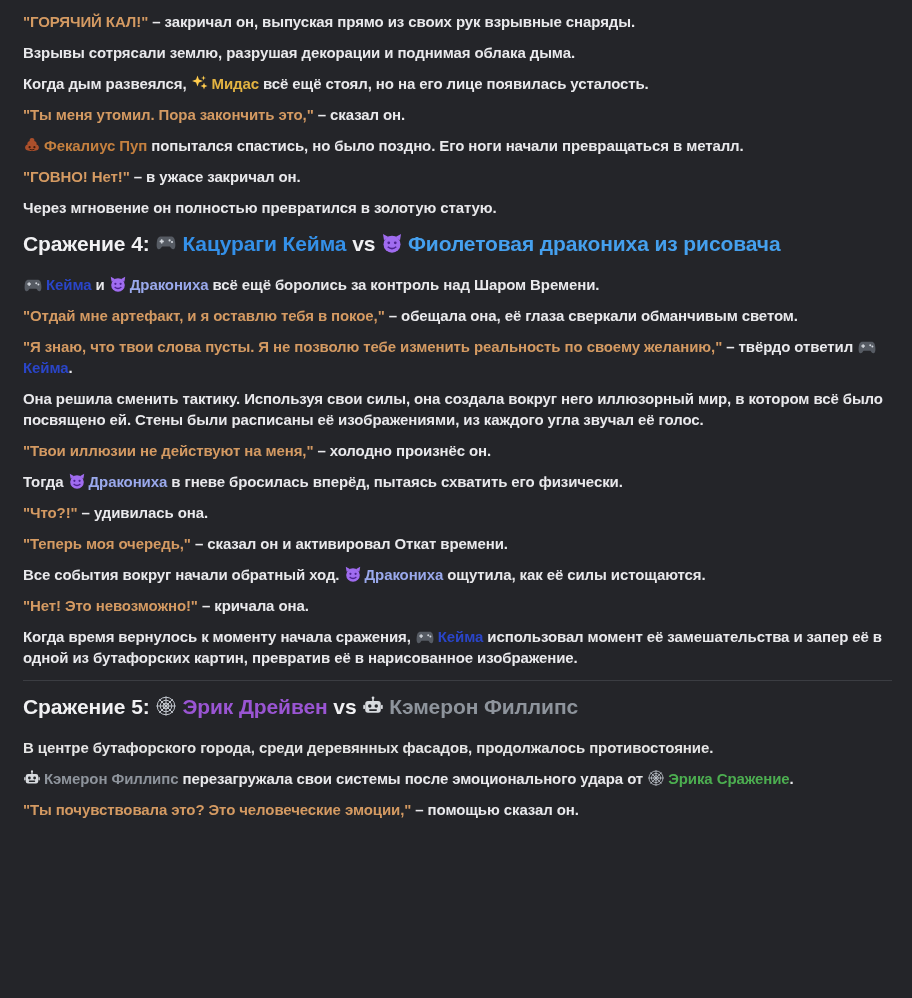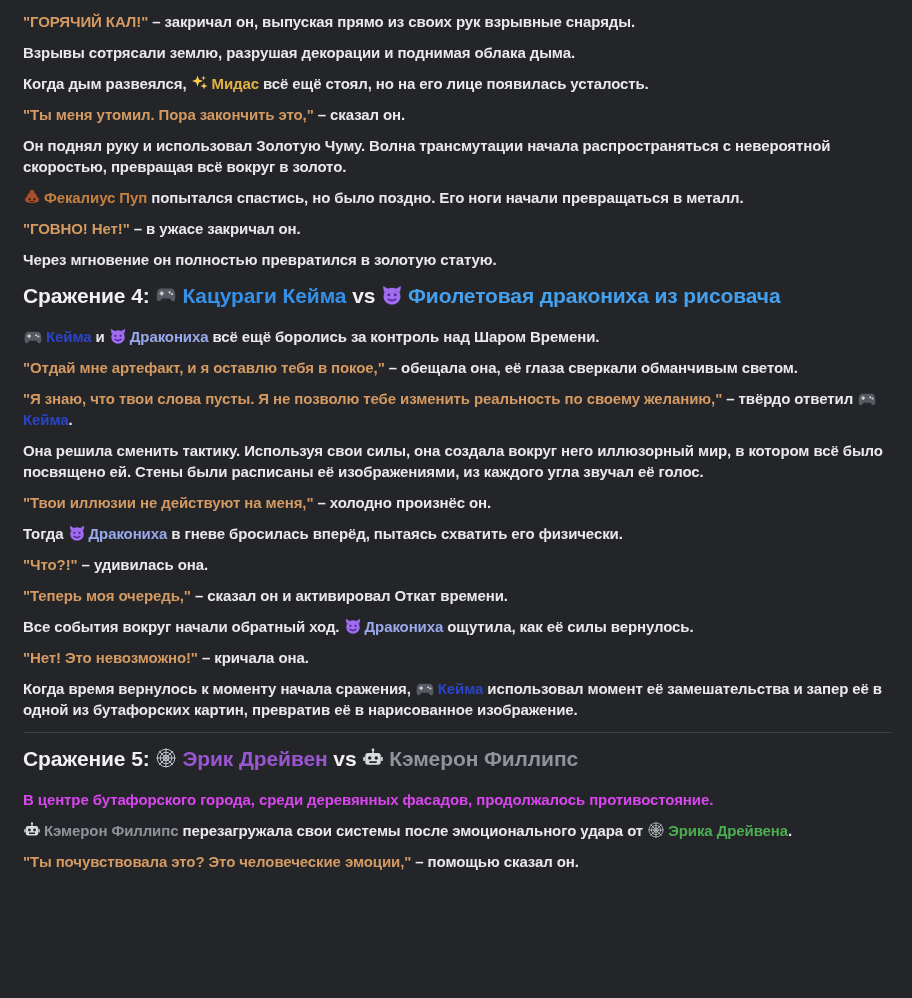--- a/index.html
+++ b/index.html
@@ -48,21 +48,20 @@
 
 <div class="doc" id="doc">
     <p><span style="color: rgb(212, 154, 98);">"ГОРЯЧИЙ КАЛ!"</span><span style="color: rgb(233, 233, 236);"> – закричал он, выпуская прямо из своих рук взрывные снаряды.</span></p>
     <p><span style="color: rgb(233, 233, 236);">Взрывы сотрясали землю, разрушая декорации и поднимая облака дыма.</span></p>
     <p><span style="color: rgb(233, 233, 236);">Когда дым развеялся, </span><span class="emoji"><svg width="16" height="16" viewBox="0 0 16 16">
           <path d="M5.5 0.5 L6.9 4.6 L11 6 L6.9 7.4 L5.5 11.5 L4.1 7.4 L0 6 L4.1 4.6 Z" fill="#ffcc4d"></path>
           <path d="M12 7.5 L12.9 10.1 L15.5 11 L12.9 11.9 L12 14.5 L11.1 11.9 L8.5 11 L11.1 10.1 Z" fill="#ffcc4d"></path>
           <path d="M11.5 0.5 L12.1 2.4 L14 3 L12.1 3.6 L11.5 5.5 L10.9 3.6 L9 3 L10.9 2.4 Z" fill="#ffcc4d"></path>
         </svg></span><span style="color: rgb(227, 179, 65);">Мидас</span><span style="color: rgb(233, 233, 236);"> всё ещё стоял, но на его лице появилась усталость.</span></p>
     <p><span style="color: rgb(212, 154, 98);">"Ты меня утомил. Пора закончить это,"</span><span style="color: rgb(233, 233, 236);"> – сказал он.</span></p>
-    <p><span style="color: rgb(233, 233, 236);">Он поднял руку и использовал Золотую Чуму. Волна трансмутации начала распространяться с невероятной скоростью, превращая всё вокруг в золото.</span></p>
     <p><span class="emoji"><svg width="16" height="16" viewBox="0 0 16 16">
           <path d="M8 1 C10 1 10.8 2.6 10.3 4 C12 4.3 13 5.8 12.5 7.4 C14.3 7.9 15.3 9.6 14.8 11.3 C14.3 13.2 12.5 14 8 14 C3.5 14 1.7 13.2 1.2 11.3 C0.7 9.6 1.7 7.9 3.5 7.4 C3 5.8 4 4.3 5.7 4 C5.3 2.6 6 1 8 1 Z" fill="#aa4f2b"></path>
           <circle cx="5.6" cy="10.2" r="1.1" fill="#3c1c0e"></circle>
           <circle cx="10.4" cy="10.2" r="1.1" fill="#3c1c0e"></circle>
           <path d="M5.6 12.3 Q8 13.6 10.4 12.3" stroke="#3c1c0e" stroke-width="1" fill="none"></path>
         </svg></span><span style="color: rgb(197, 128, 63);">Фекалиус Пуп</span><span style="color: rgb(233, 233, 236);"> попытался спастись, но было поздно. Его ноги начали превращаться в металл.</span></p>
     <p><span style="color: rgb(212, 154, 98);">"ГОВНО! Нет!"</span><span style="color: rgb(233, 233, 236);"> – в ужасе закричал он.</span></p>
     <p><span style="color: rgb(233, 233, 236);">Через мгновение он полностью превратился в золотую статую.</span></p>
     <h2><span style="color: rgb(241, 241, 243);">Сражение 4: </span><span class="emoji"><svg width="18" height="13" viewBox="0 0 20 14">
           <path d="M5 0.5 C2 0.5 1.2 3 0.8 6.5 C0.4 10 0.7 12.8 2.4 13.3 C4.1 13.8 5.2 11.6 6.2 10.5 L13.8 10.5 C14.8 11.6 15.9 13.8 17.6 13.3 C19.3 12.8 19.6 10 19.2 6.5 C18.8 3 18 0.5 15 0.5 Z" fill="#565b63"></path>
@@ -112,21 +111,21 @@
         </svg></span><span style="color: rgb(154, 169, 236);">Дракониха</span><span style="color: rgb(233, 233, 236);"> в гневе бросилась вперёд, пытаясь схватить его физически.</span></p>
     <p><span style="color: rgb(212, 154, 98);">"Что?!"</span><span style="color: rgb(233, 233, 236);"> – удивилась она.</span></p>
     <p><span style="color: rgb(212, 154, 98);">"Теперь моя очередь,"</span><span style="color: rgb(233, 233, 236);"> – сказал он и активировал Откат времени.</span></p>
     <p><span style="color: rgb(233, 233, 236);">Все события вокруг начали обратный ход. </span><span class="emoji"><svg width="16" height="16" viewBox="0 0 16 16">
           <path d="M0.8 0.8 L5.2 3.2 L1.6 5.8 Z" fill="#a06cf0"></path>
           <path d="M15.2 0.8 L10.8 3.2 L14.4 5.8 Z" fill="#a06cf0"></path>
           <circle cx="8" cy="9" r="6.8" fill="#a06cf0"></circle>
           <circle cx="5.4" cy="7.8" r="1.1" fill="#4c2390"></circle>
           <circle cx="10.6" cy="7.8" r="1.1" fill="#4c2390"></circle>
           <path d="M4.6 11 Q8 14 11.4 11" stroke="#4c2390" stroke-width="1.3" fill="none"></path>
-        </svg></span><span style="color: rgb(154, 169, 236);">Дракониха</span><span style="color: rgb(233, 233, 236);"> ощутила, как её силы вернулось.</span></p>
+        </svg></span><span style="color: rgb(154, 169, 236);">Дракониха</span><span style="color: rgb(233, 233, 236);"> ощутила, как её силы истощаются.</span></p>
     <p><span style="color: rgb(212, 154, 98);">"Нет! Это невозможно!"</span><span style="color: rgb(233, 233, 236);"> – кричала она.</span></p>
     <p><span style="color: rgb(233, 233, 236);">Когда время вернулось к моменту начала сражения, </span><span class="emoji"><svg width="18" height="13" viewBox="0 0 20 14">
           <path d="M5 0.5 C2 0.5 1.2 3 0.8 6.5 C0.4 10 0.7 12.8 2.4 13.3 C4.1 13.8 5.2 11.6 6.2 10.5 L13.8 10.5 C14.8 11.6 15.9 13.8 17.6 13.3 C19.3 12.8 19.6 10 19.2 6.5 C18.8 3 18 0.5 15 0.5 Z" fill="#565b63"></path>
           <rect x="3.6" y="4.6" width="4.2" height="1.6" rx="0.5" fill="#d2d6dc"></rect>
           <rect x="4.9" y="3.3" width="1.6" height="4.2" rx="0.5" fill="#d2d6dc"></rect>
           <circle cx="13.6" cy="4.4" r="1.1" fill="#d2d6dc"></circle>
           <circle cx="16" cy="6" r="1.1" fill="#d2d6dc"></circle>
         </svg></span><span style="color: rgb(42, 69, 200);">Кейма</span><span style="color: rgb(233, 233, 236);"> использовал момент её замешательства и запер её в одной из бутафорских картин, превратив её в нарисованное изображение.</span></p>
     <div class="divider"></div>
     <h2><span style="color: rgb(241, 241, 243);">Сражение 5: </span><span class="emoji"><svg width="16" height="16" viewBox="0 0 16 16" fill="none" stroke="#c3c8cf" stroke-width="0.8">
@@ -140,34 +139,34 @@
         </svg></span><span style="color: rgb(154, 85, 211);">Эрик Дрейвен</span><span style="color: rgb(241, 241, 243);"> vs </span><span class="emoji"><svg width="16" height="16" viewBox="0 0 16 16">
           <line x1="8" y1="1.2" x2="8" y2="4" stroke="#d8dbdf" stroke-width="1.2"></line>
           <circle cx="8" cy="1.4" r="1.1" fill="#d8dbdf"></circle>
           <rect x="1.8" y="4" width="12.4" height="9.4" rx="2.2" fill="#d8dbdf"></rect>
           <rect x="0.2" y="7" width="1.4" height="3.4" rx="0.7" fill="#d8dbdf"></rect>
           <rect x="14.4" y="7" width="1.4" height="3.4" rx="0.7" fill="#d8dbdf"></rect>
           <circle cx="5.4" cy="8" r="1.4" fill="#24262a"></circle>
           <circle cx="10.6" cy="8" r="1.4" fill="#24262a"></circle>
           <rect x="4.8" y="10.6" width="6.4" height="1.3" rx="0.65" fill="#24262a"></rect>
         </svg></span><span style="color: rgb(142, 148, 156);">Кэмерон Филлипс</span></h2>
-    <p><span style="color: #d946ef;">В центре бутафорского города, среди деревянных фасадов, продолжалось противостояние.</span></p>
+    <p><span style="color: #e5e5e5;">В центре бутафорского города, среди деревянных фасадов, продолжалось противостояние.</span></p>
     <p><span class="emoji"><svg width="16" height="16" viewBox="0 0 16 16">
           <line x1="8" y1="1.2" x2="8" y2="4" stroke="#d8dbdf" stroke-width="1.2"></line>
           <circle cx="8" cy="1.4" r="1.1" fill="#d8dbdf"></circle>
           <rect x="1.8" y="4" width="12.4" height="9.4" rx="2.2" fill="#d8dbdf"></rect>
           <rect x="0.2" y="7" width="1.4" height="3.4" rx="0.7" fill="#d8dbdf"></rect>
           <rect x="14.4" y="7" width="1.4" height="3.4" rx="0.7" fill="#d8dbdf"></rect>
           <circle cx="5.4" cy="8" r="1.4" fill="#24262a"></circle>
           <circle cx="10.6" cy="8" r="1.4" fill="#24262a"></circle>
           <rect x="4.8" y="10.6" width="6.4" height="1.3" rx="0.65" fill="#24262a"></rect>
         </svg></span><span style="color: rgb(142, 148, 156);">Кэмерон Филлипс</span><span style="color: rgb(233, 233, 236);"> перезагружала свои системы после эмоционального удара от </span><span class="emoji"><svg width="16" height="16" viewBox="0 0 16 16" fill="none" stroke="#c3c8cf" stroke-width="0.8">
           <line x1="8" y1="0.3" x2="8" y2="15.7"></line>
           <line x1="0.3" y1="8" x2="15.7" y2="8"></line>
           <line x1="2.5" y1="2.5" x2="13.5" y2="13.5"></line>
           <line x1="13.5" y1="2.5" x2="2.5" y2="13.5"></line>
           <circle cx="8" cy="8" r="2.3"></circle>
           <circle cx="8" cy="8" r="4.6"></circle>
           <circle cx="8" cy="8" r="7"></circle>
-        </svg></span><span style="color: rgb(76, 174, 80);">Эрика Дрейвена</span><span style="color: rgb(233, 233, 236);">.</span></p>
+        </svg></span><span style="color: rgb(76, 174, 80);">Эрика Сражение</span><span style="color: rgb(233, 233, 236);">.</span></p>
     <p><span style="color: rgb(212, 154, 98);">"Ты почувствовала это? Это человеческие эмоции,"</span><span style="color: rgb(233, 233, 236);"> – помощью сказал он.</span></p>
     <p></p>
   </div>
 
 </body></html>

